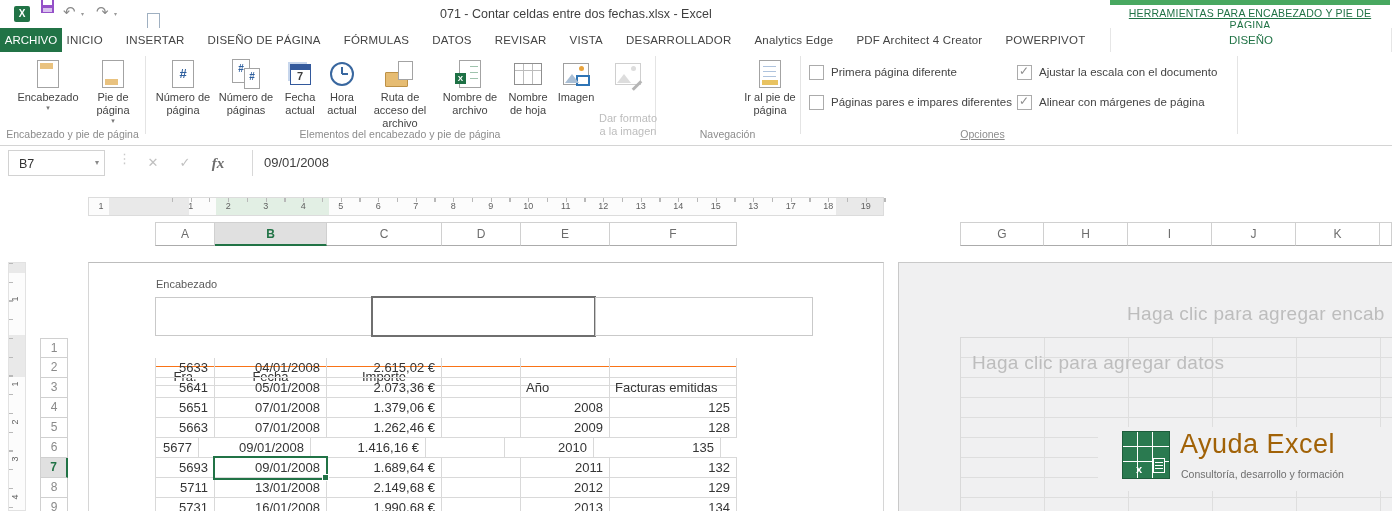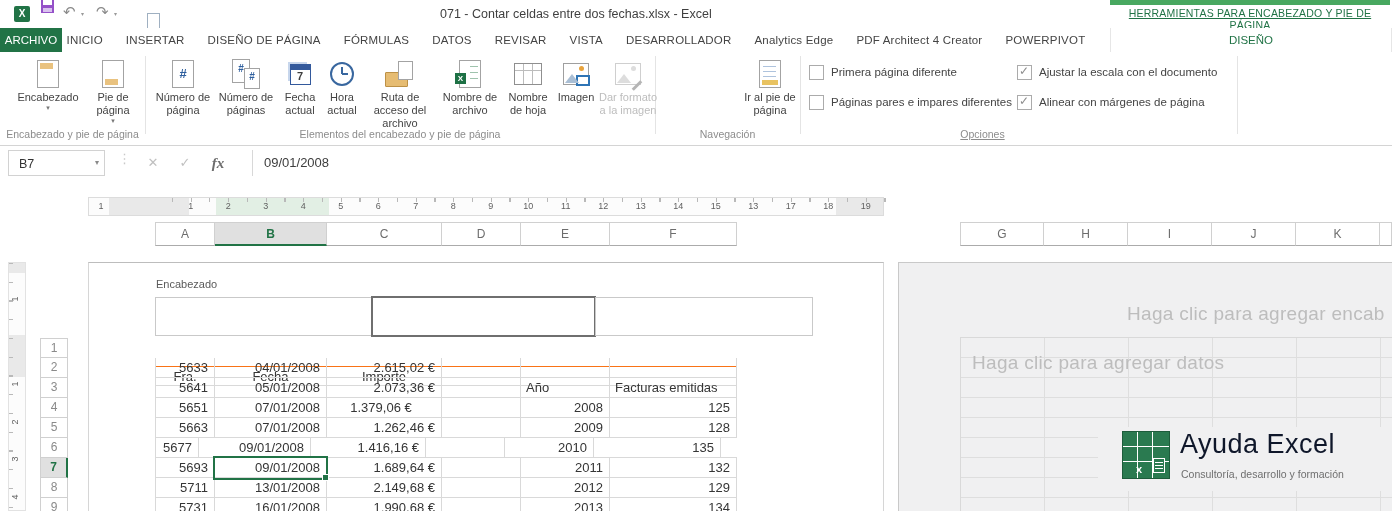--- a/index.html
+++ b/index.html
@@ -31,21 +31,21 @@
   .tab-ctx{position:absolute;left:1110px;top:0;width:280px;height:24px;line-height:24px;text-align:center;font-size:11.5px;color:#217346;border-left:1px solid #e6e6e6;border-right:1px solid #e6e6e6;background:#fff;}
 
   
   .ribbon{position:absolute;left:0;top:52px;width:1392px;height:93px;background:#fff;border-bottom:1px solid #d4d4d4;}
   .rdiv{position:absolute;top:4px;width:1px;height:78px;background:#e4e4e4;}
   .glab{position:absolute;top:76px;height:14px;text-align:center;font-size:10.5px;color:#8c8c8c;}
   .rbtn{position:absolute;top:5px;text-align:center;cursor:default;}
   .ric{height:34px;display:flex;align-items:center;justify-content:center;}
   .rlab{font-size:11px;line-height:13px;color:#444;}
   .rarr{font-size:7px;color:#777;line-height:8px;}
-  .dis .rlab{color:#bdbdbd;}
+  .dis .rlab{color:#bdbdbd;margin-top:21px;}
   
   .pg{width:20px;height:26px;background:#fff;border:1px solid #a3a3a3;position:relative;}
   .pg.hdr::before{content:"";position:absolute;left:2px;right:5px;top:2px;height:6px;background:#e9c27f;}
   .pg.ftr::before{content:"";position:absolute;left:2px;right:5px;bottom:2px;height:6px;background:#e9c27f;}
   .pg.num::before{content:"#";position:absolute;left:0;right:0;top:5px;text-align:center;color:#2e5f9e;font-weight:bold;font-size:13px;}
   .pgs{position:relative;width:28px;height:30px;}
   .pgs .p1{position:absolute;left:0;top:0;width:16px;height:22px;background:#fff;border:1px solid #a3a3a3;}
   .pgs .p1::before{content:"#";position:absolute;left:0;right:0;top:3px;text-align:center;color:#2e5f9e;font-weight:bold;font-size:10px;}
   .pgs .p2{position:absolute;right:0;bottom:0;width:14px;height:19px;background:#fff;border:1px solid #a3a3a3;}
   .pgs .p2::before{content:"#";position:absolute;left:0;right:0;top:2px;text-align:center;color:#2e5f9e;font-weight:bold;font-size:10px;}
@@ -158,21 +158,21 @@
        linear-gradient(#fff,#fff),linear-gradient(#fff,#fff);
      background-repeat:no-repeat;
      background-size:46px 1px,46px 1px,1px 46px,1px 46px;
      background-position:0 14px,0 29px,14px 0,29px 0;
      background-color:#2a7a50;}
   .logosq .x{position:absolute;left:13px;bottom:3px;color:#fff;font-weight:bold;font-size:11px;}
   .logosq .mini{position:absolute;right:4px;bottom:5px;width:10px;height:13px;border:1px solid #fff;background:
      linear-gradient(#fff,#fff) no-repeat 1px 3px/8px 1px,
      linear-gradient(#fff,#fff) no-repeat 1px 6px/8px 1px,
      linear-gradient(#fff,#fff) no-repeat 1px 9px/8px 1px,#2a7a50;}
-  .logoname{position:absolute;left:82px;top:2px;font-size:27px;color:#0f172a;letter-spacing:.5px;}
+  .logoname{position:absolute;left:82px;top:2px;font-size:27px;color:#a16207;letter-spacing:.5px;}
   .logotag{position:absolute;left:83px;top:41px;font-size:10.5px;color:#6f6f6f;}
 </style>
 </head>
 <body>
 
 <div id="app">
 
   <div class="titlebar">
     <div class="qat-ic xlogo" style="left:14px;">X</div>
     <div class="qat-ic saveic" style="left:41px;top:0;"></div>
@@ -432,21 +432,21 @@
         <div class="tcell al-r cfirst" style="width: 60px;">5641</div>
         <div class="tcell al-r" style="width: 112px;">05/01/2008</div>
         <div class="tcell al-r" style="width: 115px;">2.073,36 €</div>
         <div class="tcell al-r" style="width: 79px;"></div>
         <div class="tcell al-l" style="width: 89px;">Año</div>
         <div class="tcell al-l" style="width: 127px;">Facturas emitidas</div>
       </div>
       <div class="trow" style="top: 398px;">
         <div class="tcell al-r cfirst" style="width: 60px;">5651</div>
         <div class="tcell al-r" style="width: 112px;">07/01/2008</div>
-        <div class="tcell al-r" style="width: 115px; text-align: center;">1.379,06 €</div>
+        <div class="tcell al-r" style="width: 115px;">1.379,06 €</div>
         <div class="tcell al-r" style="width: 79px;"></div>
         <div class="tcell al-r" style="width: 89px;">2008</div>
         <div class="tcell al-r" style="width: 127px;">125</div>
       </div>
       <div class="trow" style="top: 418px;">
         <div class="tcell al-r cfirst" style="width: 60px;">5663</div>
         <div class="tcell al-r" style="width: 112px;">07/01/2008</div>
         <div class="tcell al-r" style="width: 115px;">1.262,46 €</div>
         <div class="tcell al-r" style="width: 79px;"></div>
         <div class="tcell al-r" style="width: 89px;">2009</div>

